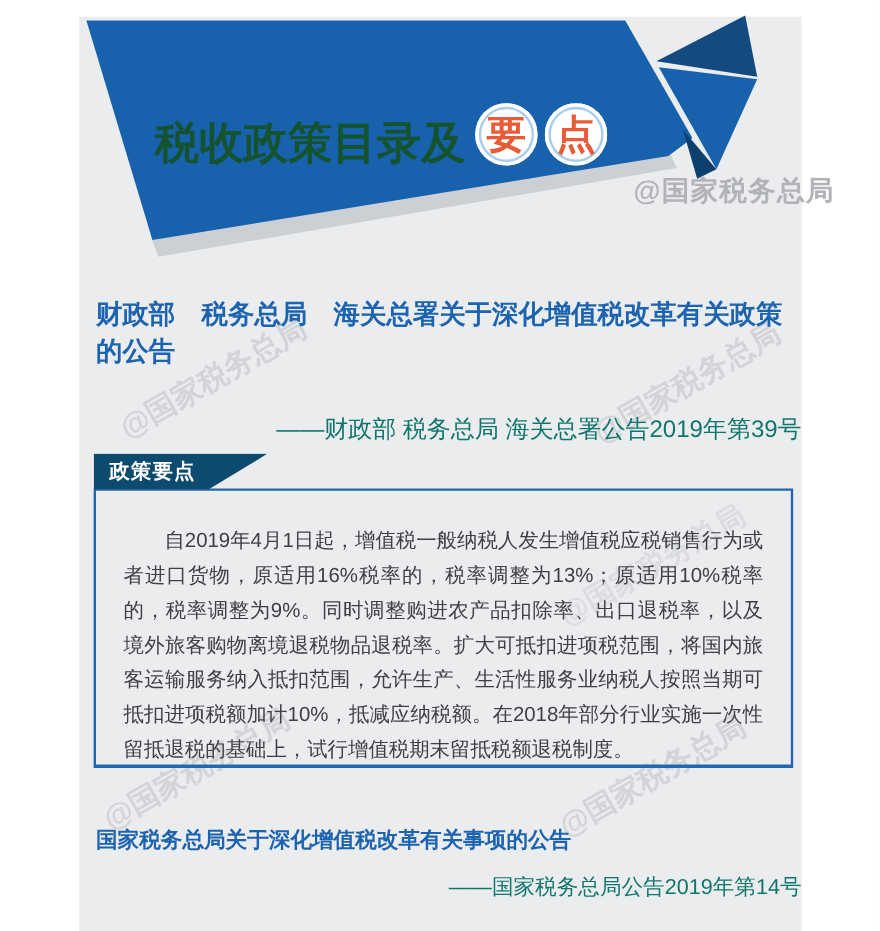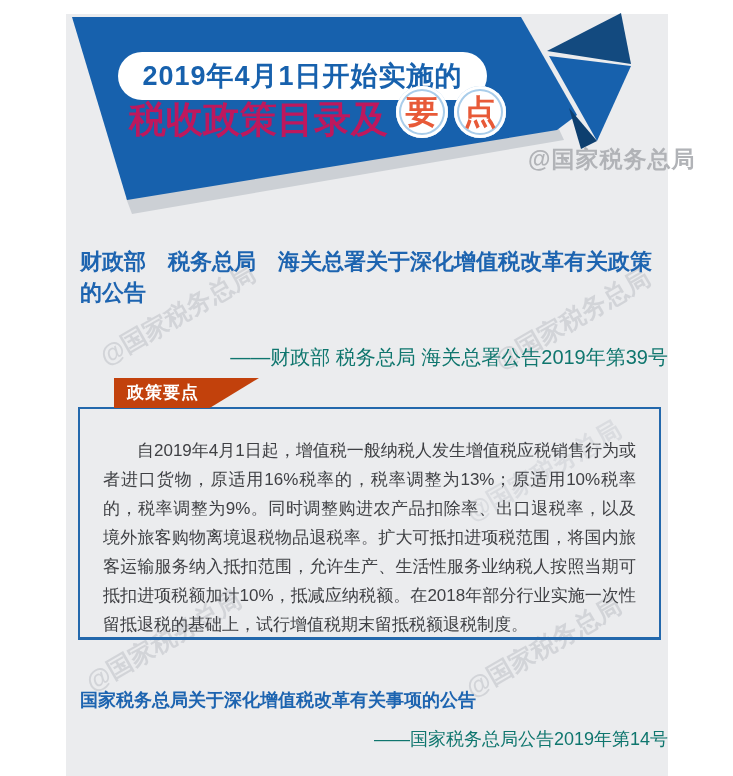--- a/index.html
+++ b/index.html
@@ -29,21 +29,21 @@
     color:#b1b3b7;letter-spacing:1px;
   }
   .pill{
     position:absolute;left:118px;top:52px;width:369px;height:48px;
     background:#ffffff;border-radius:24px;
     display:flex;align-items:center;justify-content:center;
     font-size:27px;font-weight:bold;color:#1761ad;letter-spacing:1px;
   }
   .banner-title{
     position:absolute;left:129px;top:95px;
-    font-size:37px;font-weight:bold;color:#be185d;letter-spacing:0px;
+    font-size:37px;font-weight:bold;color:#14532d;letter-spacing:0px;
     white-space:nowrap;
   }
   .badge{
     position:absolute;top:86px;width:52px;height:52px;border-radius:50%;
     background:#ffffff;
     box-shadow:inset 0 0 0 3px #ffffff, inset 0 0 0 5px #a9cdea;
     color:#e85a38;font-size:33px;font-weight:bold;
     display:flex;align-items:center;justify-content:center;
   }
   .badge-yao{left:396px;}
@@ -52,26 +52,25 @@
     position:absolute;left:80px;top:246px;width:586px;
     font-size:22px;font-weight:bold;color:#1d64b0;line-height:31px;
   }
   .src{
     position:absolute;left:80px;width:588px;text-align:right;
     font-size:20px;color:#0f766e;
   }
   .src1{top:344px;}
   .tag{
     position:absolute;left:78px;top:378px;width:145px;height:30px;
-    background:#c2410c;z-index:2;
+    background:#0c4a6e;z-index:2;
     clip-path:polygon(0 0,100% 0,66% 100%,0 100%);
     color:#ffffff;font-size:17px;font-weight:bold;
     line-height:30px;padding-left:13px;box-sizing:border-box;
     letter-spacing:1px;
-    margin-left:36px;
   }
   .policy-box{
     position:absolute;left:78px;top:407px;width:583px;height:233px;
     border:2px solid #2368ac;border-bottom-width:3px;box-sizing:border-box;
   }
   .policy-box p{
     margin:12px;padding:15px 11px 0 11px;
     font-size:17px;line-height:29px;color:#3f4044;
     text-indent:2em;text-align:justify;
   }
@@ -95,21 +94,20 @@
   <span class="wm wm5">@国家税务总局</span>
 
   <svg class="banner-svg" width="733" height="250" viewBox="0 0 733 250" aria-hidden="true">
     <polygon points="126,198 558,127 564,140 132,214" fill="#ccd0d5"></polygon>
     <polygon points="72,17 521,17 577,115 557,130 127,200" fill="#1761ad"></polygon>
     <polygon points="547,51 621,13 631,64" fill="#134a7f"></polygon>
     <polygon points="549,56 631,66 597,141" fill="#1761ad"></polygon>
     <polygon points="569,108 597,141 581,149" fill="#0d3f6f"></polygon>
   </svg>
 
-  <div class="pill">2019年4月1日开始实施的</div>
 
   <div class="banner-title">税收政策目录及</div>
   <div class="badge badge-yao">要</div>
   <div class="badge badge-dian">点</div>
 
   <div class="handle">@国家税务总局</div>
 
   <div class="h1">财政部　税务总局　海关总署关于深化增值税改革有关政策的公告</div>
   <div class="src src1">——财政部 税务总局 海关总署公告2019年第39号</div>
 

